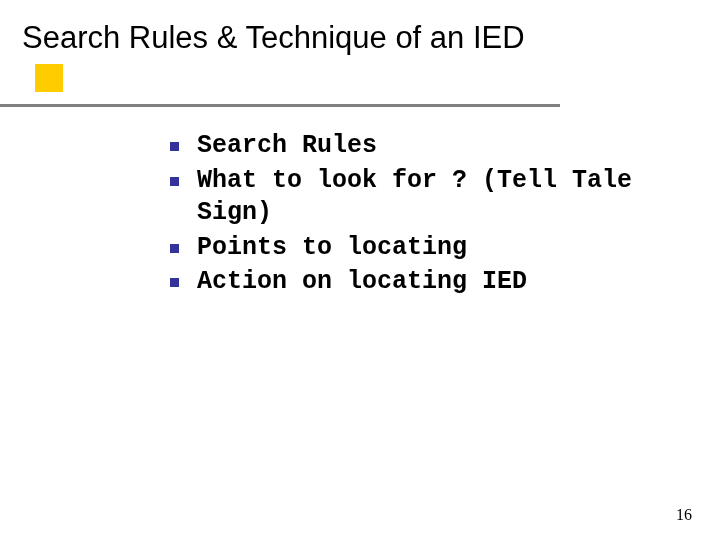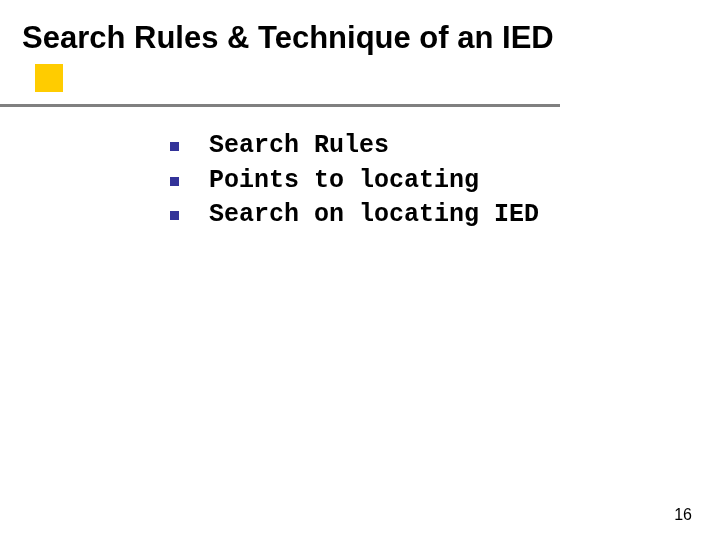--- a/index.html
+++ b/index.html
@@ -16,21 +16,21 @@
     width: 720px;
     height: 540px;
     position: relative;
     box-sizing: border-box;
   }
   .title {
     position: absolute;
     top: 20px;
     left: 22px;
     font-size: 31px;
-    font-weight: bold;
+    font-weight: normal;
     color: #000000;
     letter-spacing: 0px;
   }
   .accent-square {
     position: absolute;
     top: 64px;
     left: 35px;
     width: 28px;
     height: 28px;
     background: #ffcc00;
@@ -61,56 +61,59 @@
     margin-top: 12px;
     margin-right: 18px;
     flex-shrink: 0;
   }
   .item-text {
     font-family: "Courier New", Courier, monospace;
     font-size: 25px;
     font-weight: bold;
     color: #000000;
     line-height: 1.3;
-    margin-left: 12px;
   }
   .page-number {
     position: absolute;
     bottom: 16px;
     right: 28px;
     font-size: 16px;
     color: #000000;
-    font-family: Liberation Sans, sans-serif;
+    font-family: Liberation Serif, serif;
   }
 </style>
 </head>
 <body>
 
 <div class="slide">
 
   <div class="title">Search Rules &amp; Technique of an IED</div>
 
   <div class="accent-square"></div>
   <div class="rule-line"></div>
 
   <div class="content-list">
 
     <div class="item">
       <div class="bullet"></div>
       <div class="item-text">Search Rules</div>
     </div>
 
 
+    <div class="item">
+      <div class="bullet"></div>
+      <div class="item-text">What to look for ? (Tell Tale Sign)</div>
+    </div>
 
     <div class="item">
       <div class="bullet"></div>
       <div class="item-text">Points to locating</div>
     </div>
 
     <div class="item">
       <div class="bullet"></div>
-      <div class="item-text">Search on locating IED</div>
+      <div class="item-text">Action on locating IED</div>
     </div>
 
   </div>
 
   <div class="page-number">16</div>
 </div>
 
 </body></html>

